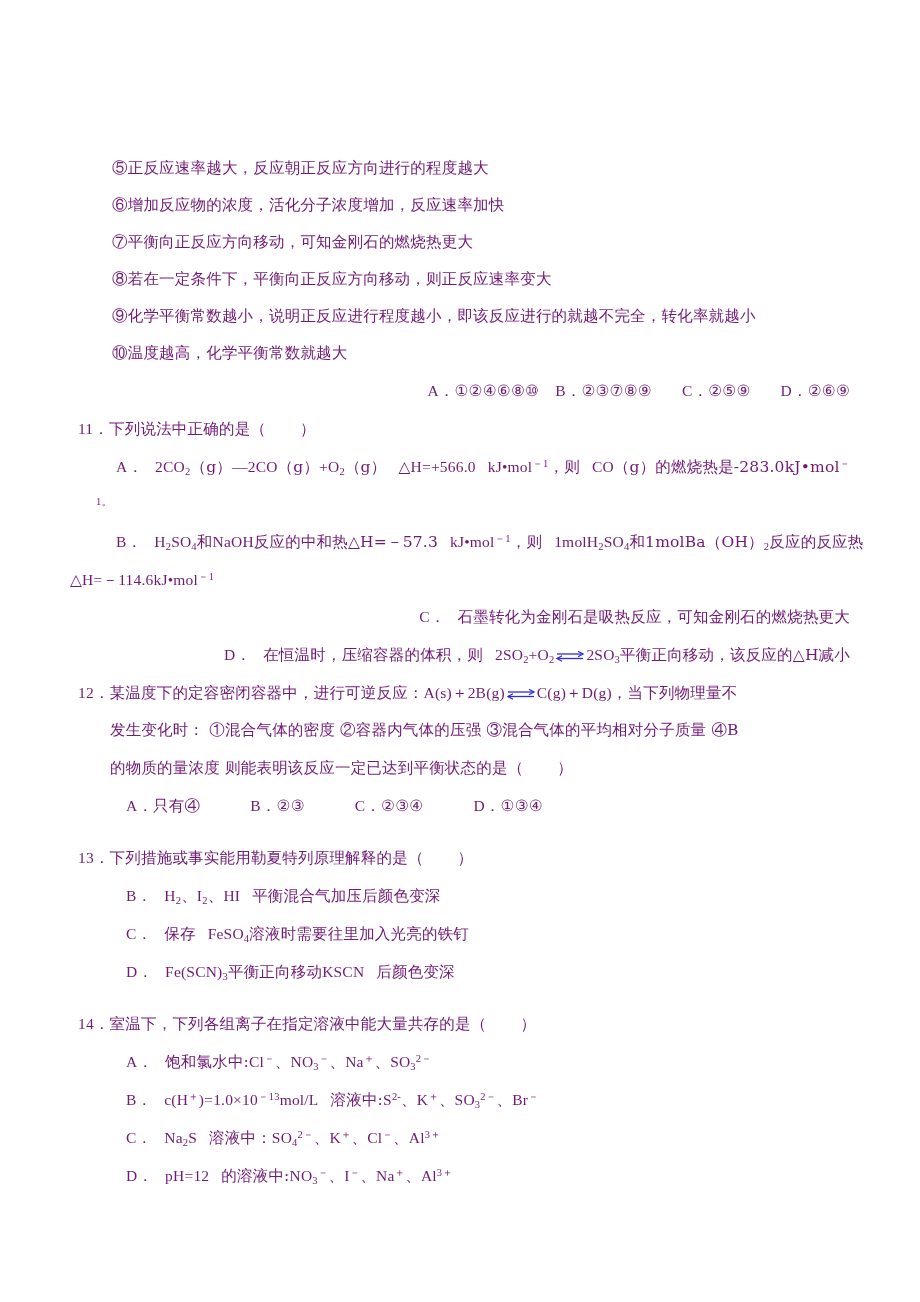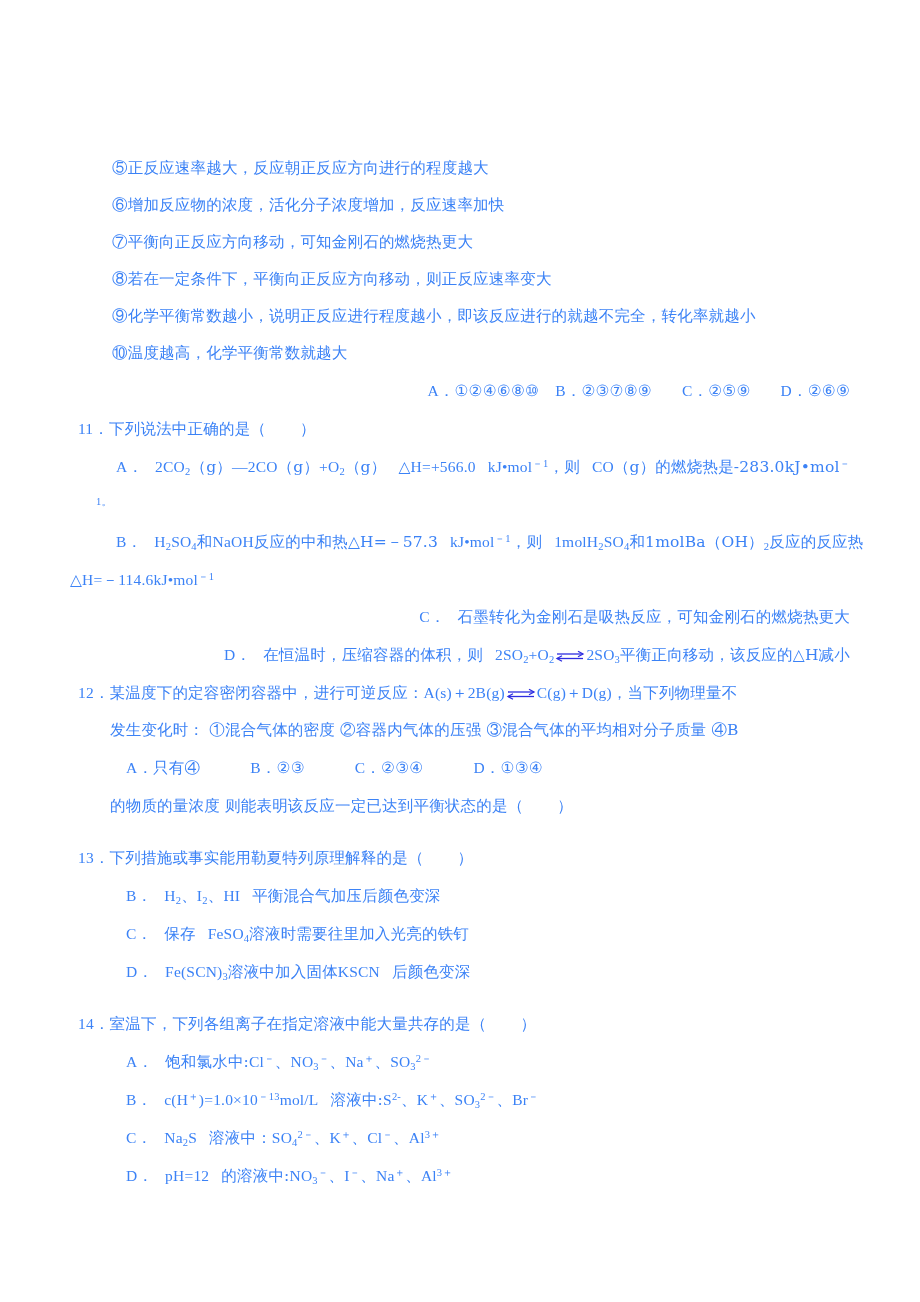--- a/index.html
+++ b/index.html
@@ -18,21 +18,21 @@
     position: relative;
     width: 920px;
     height: 1302px;
     box-sizing: border-box;
     padding: 150px 70px 0 70px;
   }
   .line {
     font-size: 15.5px;
     line-height: 37px;
     white-space: nowrap;
-    color: #3b82f6;
+    color: #701a75;
     letter-spacing: 0.2px;
   }
   .cjk {
     font-family: "DejaVu Serif", "Liberation Serif", serif;
   }
   
   .lv0 { margin-left: 8px; }      
   .lv1 { margin-left: 42px; }     
   .lv2 { margin-left: 46px; text-align: right; }     
   .lv3 { margin-left: 56px; }     
@@ -119,48 +119,48 @@
 
   <div class="line lv0">
     <span>12．</span><span class="cjk">某温度下的定容密闭容器中，进行可逆反应：</span><span>A(s)＋2B(g)</span><span class="eqarrow"><svg width="30" height="12" viewBox="0 0 30 12">
           <line x1="2" y1="4" x2="28" y2="4" stroke="#2d2de0" stroke-width="1.3"></line>
           <polyline points="23,1.2 28,4 23,6.8" fill="none" stroke="#2d2de0" stroke-width="1.3"></polyline>
           <line x1="2" y1="8.5" x2="28" y2="8.5" stroke="#2d2de0" stroke-width="1.3"></line>
           <polyline points="7,5.7 2,8.5 7,11.3" fill="none" stroke="#2d2de0" stroke-width="1.3"></polyline>
         </svg></span><span>C(g)＋D(g)</span><span class="cjk">，当下列物理量不</span>
   </div>
   <div class="line qbody-indent cjk">发生变化时：  ①混合气体的密度 ②容器内气体的压强 ③混合气体的平均相对分子质量 ④B</div>
+  <div class="line qbody-indent">
+    <span class="cjk">的物质的量浓度  则能表明该反应一定已达到平衡状态的是（</span><span class="blank"></span><span class="cjk">）</span>
+  </div>
+
   <div class="line lv3">
     <span>A．</span><span class="cjk">只有④</span><span class="sp-lg"></span>
     <span>B．</span><span class="cjk">②③</span><span class="sp-lg"></span>
     <span>C．</span><span class="cjk">②③④</span><span class="sp-lg"></span>
     <span>D．</span><span class="cjk">①③④</span>
-  </div>
-
-  <div class="line qbody-indent">
-    <span class="cjk">的物质的量浓度  则能表明该反应一定已达到平衡状态的是（</span><span class="blank"></span><span class="cjk">）</span>
   </div>
 
   <div class="spacer-1"></div>
 
   <div class="line lv0">
     <span>13．</span><span class="cjk">下列措施或事实能用勒夏特列原理解释的是（</span><span class="blank"></span><span class="cjk">）</span>
   </div>
 
 
   <div class="line lv3">
     <span>B．</span><span class="sp-sm"></span><span>H</span><sub>2</sub><span class="cjk">、</span><span>I</span><sub>2</sub><span class="cjk">、</span><span>HI</span><span class="sp-sm"></span><span class="cjk">平衡混合气加压后颜色变深</span>
   </div>
 
   <div class="line lv3">
     <span>C．</span><span class="sp-sm"></span><span class="cjk">保存</span><span class="sp-sm"></span><span>FeSO</span><sub>4</sub><span class="cjk">溶液时需要往里加入光亮的铁钉</span>
   </div>
 
   <div class="line lv3">
-    <span>D．</span><span class="sp-sm"></span><span>Fe(SCN)</span><sub>3</sub><span class="cjk">溶液中加入固体</span><span>KSCN</span><span class="sp-sm"></span><span class="cjk">后颜色变深</span>
+    <span>D．</span><span class="sp-sm"></span><span>Fe(SCN)</span><sub>3</sub><span class="cjk">平衡正向移动</span><span>KSCN</span><span class="sp-sm"></span><span class="cjk">后颜色变深</span>
   </div>
 
   <div class="spacer-1"></div>
 
   <div class="line lv0">
     <span>14．</span><span class="cjk">室温下，下列各组离子在指定溶液中能大量共存的是（</span><span class="blank"></span><span class="cjk">）</span>
   </div>
 
   <div class="line lv3">
     <span>A．</span><span class="sp-sm"></span><span class="cjk">饱和氯水中:</span><span><span><span>Cl</span><sup>－</sup></span><span class="cjk">、</span><span><span>NO</span><sub>3</sub><sup>－</sup></span><span class="cjk">、</span><span><span>Na</span><sup>＋</sup></span><span class="cjk">、</span><span><span>SO</span><sub>3</sub><sup>2－</sup></span></span>

